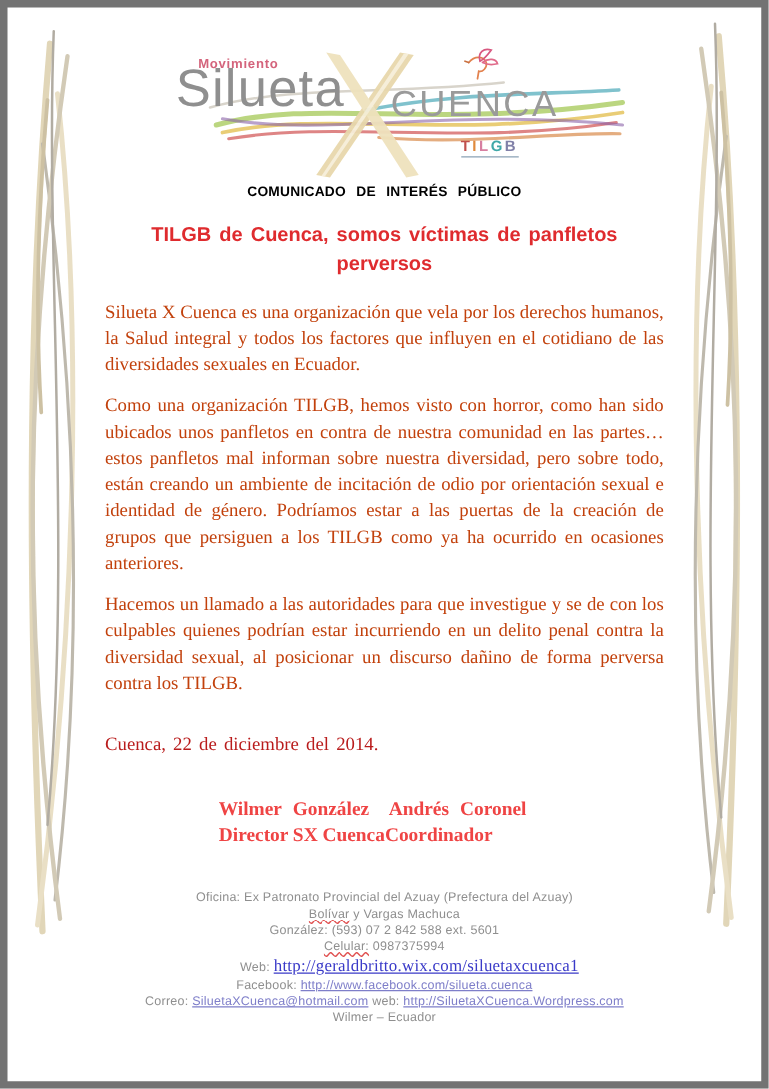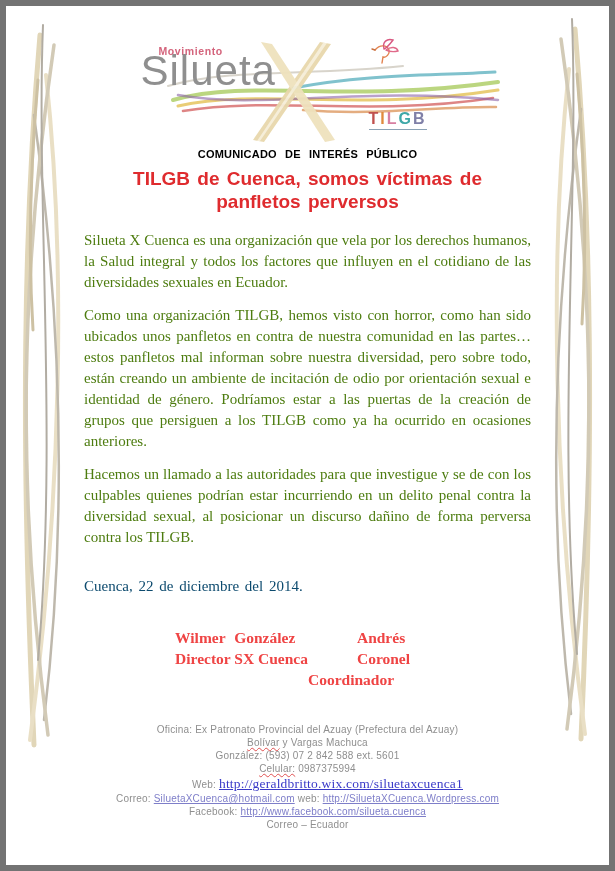--- a/index.html
+++ b/index.html
@@ -29,54 +29,54 @@
     font-family:"Liberation Sans",sans-serif;font-size:42px;font-weight:500;
     color:#8f8f8f;letter-spacing:1px;line-height:1;
   }
   .logo-cuenca{
     position:absolute;left:170px;top:26px;
     font-family:"Liberation Sans",sans-serif;font-size:29px;
     color:#9a9a9a;letter-spacing:2px;line-height:1;
   }
   .logo-tilgb{
     position:absolute;left:226px;top:66px;
-    font-family:"Liberation Sans",sans-serif;font-size:16px;font-weight:bold;
+    font-family:"Liberation Sans",sans-serif;font-size:12px;font-weight:bold;
     letter-spacing:2px;border-bottom:1.5px solid #8ba2b5;padding-bottom:1px;
   }
   .tl0{color:#c0504d}.tl1{color:#e08a3c}.tl2{color:#d77fa1}.tl3{color:#3fa8a8}.tl4{color:#8080a8}
   .hummingbird{position:absolute;left:228px;top:-7px;width:30px;height:30px;}
   
   .content{width:447px;margin:0 auto;}
   .doc-title{
     margin:18px 0 0 0;text-align:center;
     font-family:"Liberation Sans",sans-serif;font-size:11px;font-weight:bold;
     color:#000;word-spacing:5px;letter-spacing:.2px;
   }
   .doc-subtitle{
-    margin:7px auto 0 auto;width:420px;text-align:center;
-    font-family:"Liberation Sans",sans-serif;font-size:19px;font-weight:bold;
+    margin:17px auto 0 auto;width:420px;text-align:center;
+    font-family:"Liberation Sans",sans-serif;font-size:16px;font-weight:bold;
     color:#df2b2e;line-height:23px;word-spacing:2px;
   }
   
   .body-text{margin-top:17px;}
   .body-text p{
     margin:0 0 12px 0;
-    font-size:15px;line-height:21px;color:#4d7c0f;
+    font-size:15px;line-height:21px;color:#c2410c;
     text-align:justify;
   }
-  .date-line{margin:30px 0 0 0;font-size:15px;color:#0c4a6e;word-spacing:2px;}
+  .date-line{margin:30px 0 0 0;font-size:15px;color:#b91c1c;word-spacing:2px;}
   
   .signatures{
     display:flex;justify-content:center;
     margin-top:32px;font-size:15.5px;font-weight:bold;color:#ef4444;
     line-height:21px;
   }
   .sig-name{word-spacing:5px;}
   .sig-right{width:132px;}
-  .sig-right .sig-name{padding-left:3px;margin-left:46px;}
+  .sig-right .sig-name{padding-left:3px;}
   
   .footer{
     margin-top:33px;text-align:center;
     font-family:"Liberation Sans",sans-serif;font-size:10px;line-height:13px;
     color:#8f8f8f;letter-spacing:.2px;
   }
   .footer .lbl{color:#8f8f8f;}
   .misspell{text-decoration:underline wavy #e05050;text-decoration-thickness:1px;text-align:center;}
   .link-purple{color:#7e7ec9;text-decoration:underline;cursor:pointer;}
   .web-line{margin:2px 0 1px 0;padding-left:40px;}
@@ -125,20 +125,21 @@
         <path d="M25,42 C90,24 165,32 260,22" stroke="#b8b0a0" stroke-width="2" opacity=".55"></path>
       </g>
       <g opacity=".95">
         <polygon points="110,96 121,98 188,0 177,-2" fill="#e8d8ac"></polygon>
         <polygon points="118,-2 129,0 192,96 182,98" fill="#efe2bd"></polygon>
         <polygon points="114,97 117,97 184,-1 180,-1" fill="#f6eed8"></polygon>
       </g>
     </svg>
     <span class="logo-movimiento">Movimiento</span>
     <span class="logo-silueta">Silueta</span>
+    <span class="logo-cuenca">CUENCA</span>
     <span class="logo-tilgb"><span class="tl0">T</span><span class="tl1">I</span><span class="tl2">L</span><span class="tl3">G</span><span class="tl4">B</span></span>
     <svg class="hummingbird" viewBox="0 0 30 30">
       <g fill="none" stroke-linecap="round" stroke-width="1.4">
         <path d="M4,13 C9,7 16,8 18,13 C19,17 15,21 12,20 L11,26" stroke="#e2824f"></path>
         <path d="M13,12 C11,5 16,1 22,3 C19,7 17,10 13,12" stroke="#d85880"></path>
         <path d="M15,13 C20,9 26,10 27,14 C23,15 19,15 15,13" stroke="#e06a8a"></path>
         <path d="M4,13 L1,12" stroke="#c87040"></path>
       </g>
     </svg>
   </div>
@@ -184,25 +185,25 @@
     </div>
     <div>
       <span class="lbl misspell">Celular:</span>
       <span>0987375994</span>
     </div>
     <div class="web-line">
       <span class="lbl">Web:</span>
       <a class="link-blue">http://geraldbritto.wix.com/siluetaxcuenca1</a>
     </div>
     <div>
+      <span class="lbl">Facebook:</span>
+      <a class="link-purple">http://www.facebook.com/silueta.cuenca</a>
+    </div>
+    <div>
       <span class="lbl">Correo:</span>
       <a class="link-purple">SiluetaXCuenca@hotmail.com</a>
       <span class="lbl">web:</span>
       <a class="link-purple">http://SiluetaXCuenca.Wordpress.com</a>
     </div>
-    <div>
-      <span class="lbl">Facebook:</span>
-      <a class="link-purple">http://www.facebook.com/silueta.cuenca</a>
-    </div>
-    <div>Correo – Ecuador</div>
+    <div>Wilmer – Ecuador</div>
   </div>
 
 </div>
 
 </body></html>

